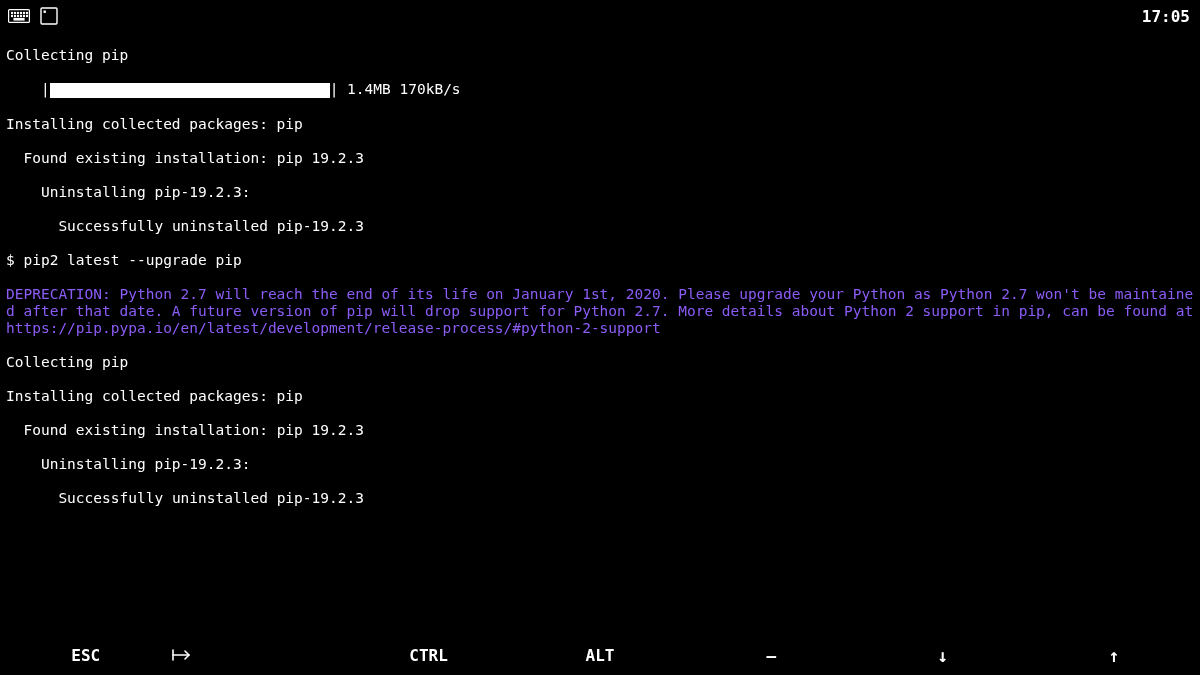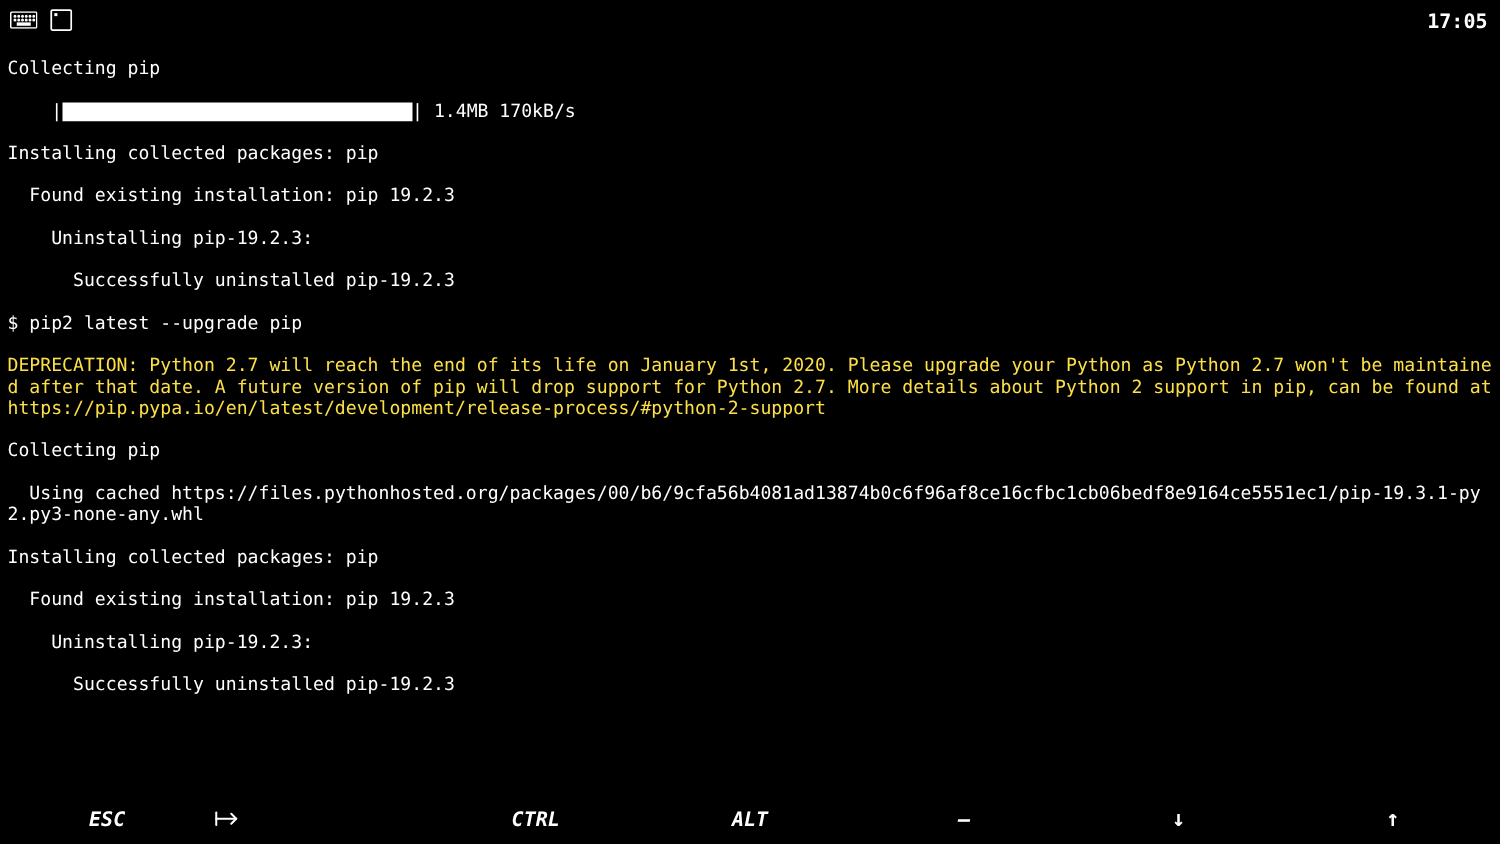--- a/index.html
+++ b/index.html
@@ -24,39 +24,38 @@
   }
   .topbar-left { display: flex; align-items: center; gap: 10px; padding-left: 2px; }
   .topbar-right { font-weight: bold; font-size: 16px; padding-right: 4px; }
   .term {
     position: absolute;
     top: 30px; left: 6px; right: 6px;
     white-space: pre-wrap;
     word-break: break-all;
   }
   .line { display: block; }
-  .yellow { color: #fde047; }
+  .yellow { color: #8b5cf6; }
   .bar-wrap { display: inline-block; vertical-align: middle; }
   .bar-fill {
     display: inline-block;
     background: #fff;
     width: 280px;
     height: 15px;
     vertical-align: middle;
   }
   .bottombar {
     position: absolute;
     bottom: 0; left: 0; right: 0;
     height: 40px;
     display: flex;
     align-items: center;
     justify-content: space-around;
     font-weight: bold;
     font-size: 16px;
-    font-style: italic;
   }
   .bb-item { flex: 1; text-align: center; user-select: none; }
   .bb-arrow { font-size: 18px; }
   svg { display: block; }
 </style>
 </head>
 <body>
 
 <div class="topbar">
   <div class="topbar-left">
@@ -91,21 +90,20 @@
 <div class="term">
 <span class="line">Collecting pip</span>
 <span class="line"><span>    |</span><span class="bar-wrap"><span class="bar-fill"></span></span><span>| 1.4MB 170kB/s</span></span>
 <span class="line">Installing collected packages: pip</span>
 <span class="line">  Found existing installation: pip 19.2.3</span>
 <span class="line">    Uninstalling pip-19.2.3:</span>
 <span class="line">      Successfully uninstalled pip-19.2.3</span>
 <span class="line"><span>$ </span><span>pip2 latest --upgrade pip</span></span>
 <span class="line yellow">DEPRECATION: Python 2.7 will reach the end of its life on January 1st, 2020. Please upgrade your Python as Python 2.7 won't be maintained after that date. A future version of pip will drop support for Python 2.7. More details about Python 2 support in pip, can be found at https://pip.pypa.io/en/latest/development/release-process/#python-2-support</span>
 <span class="line">Collecting pip</span>
-<span class="line">  Using cached https://files.pythonhosted.org/packages/00/b6/9cfa56b4081ad13874b0c6f96af8ce16cfbc1cb06bedf8e9164ce5551ec1/pip-19.3.1-py2.py3-none-any.whl</span>
 <span class="line">Installing collected packages: pip</span>
 <span class="line">  Found existing installation: pip 19.2.3</span>
 <span class="line">    Uninstalling pip-19.2.3:</span>
 <span class="line">      Successfully uninstalled pip-19.2.3</span>
 
 
 </div>
 
 <div class="bottombar">
   <div class="bb-item">ESC</div>

